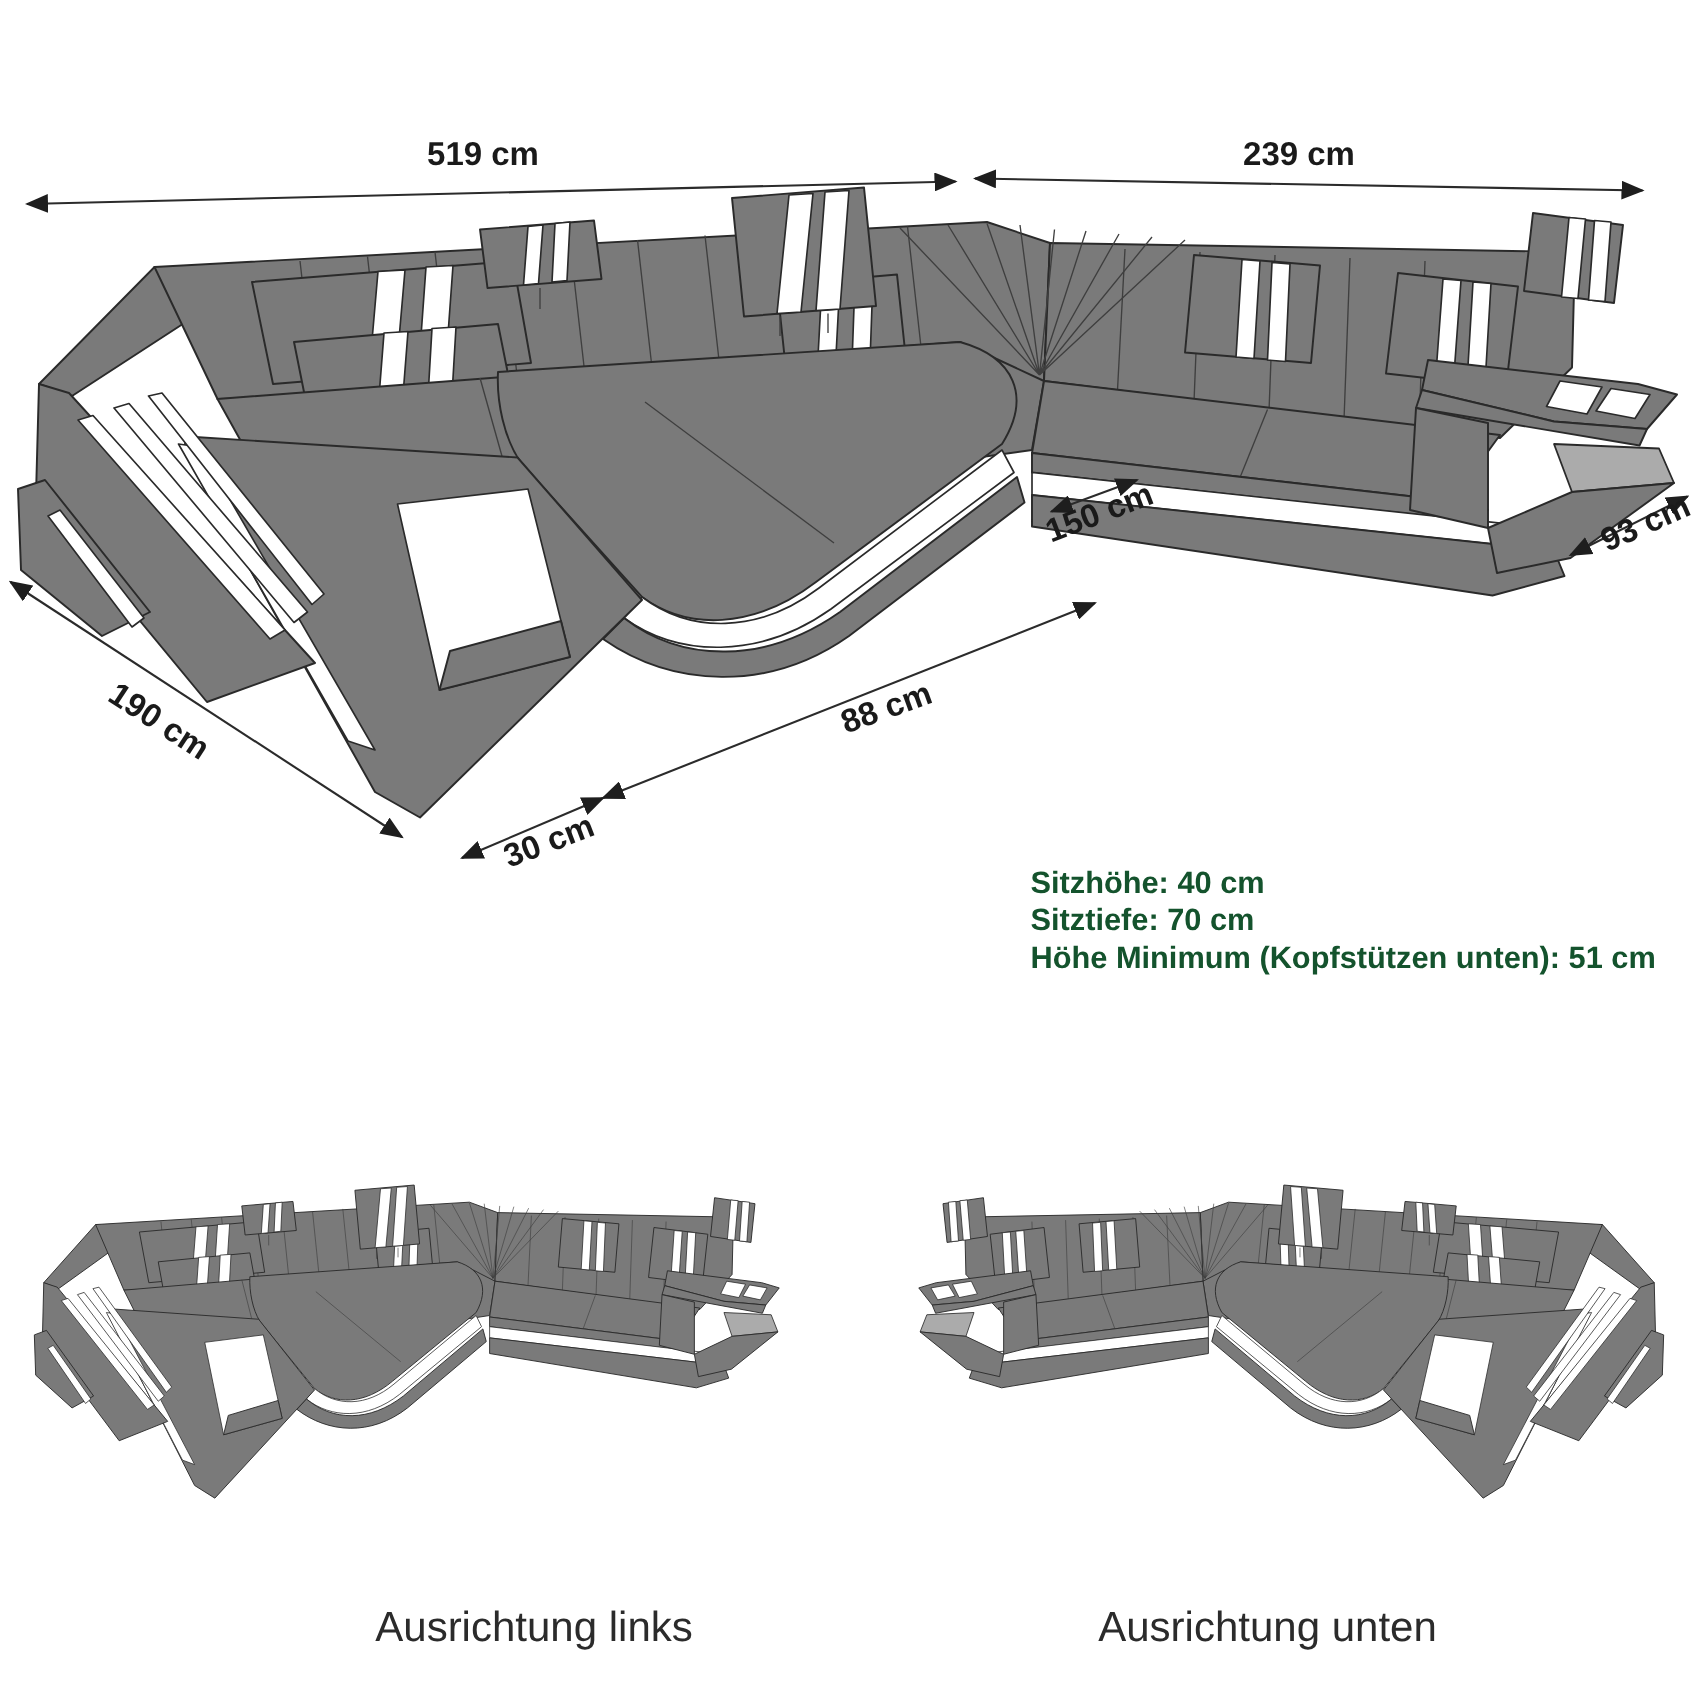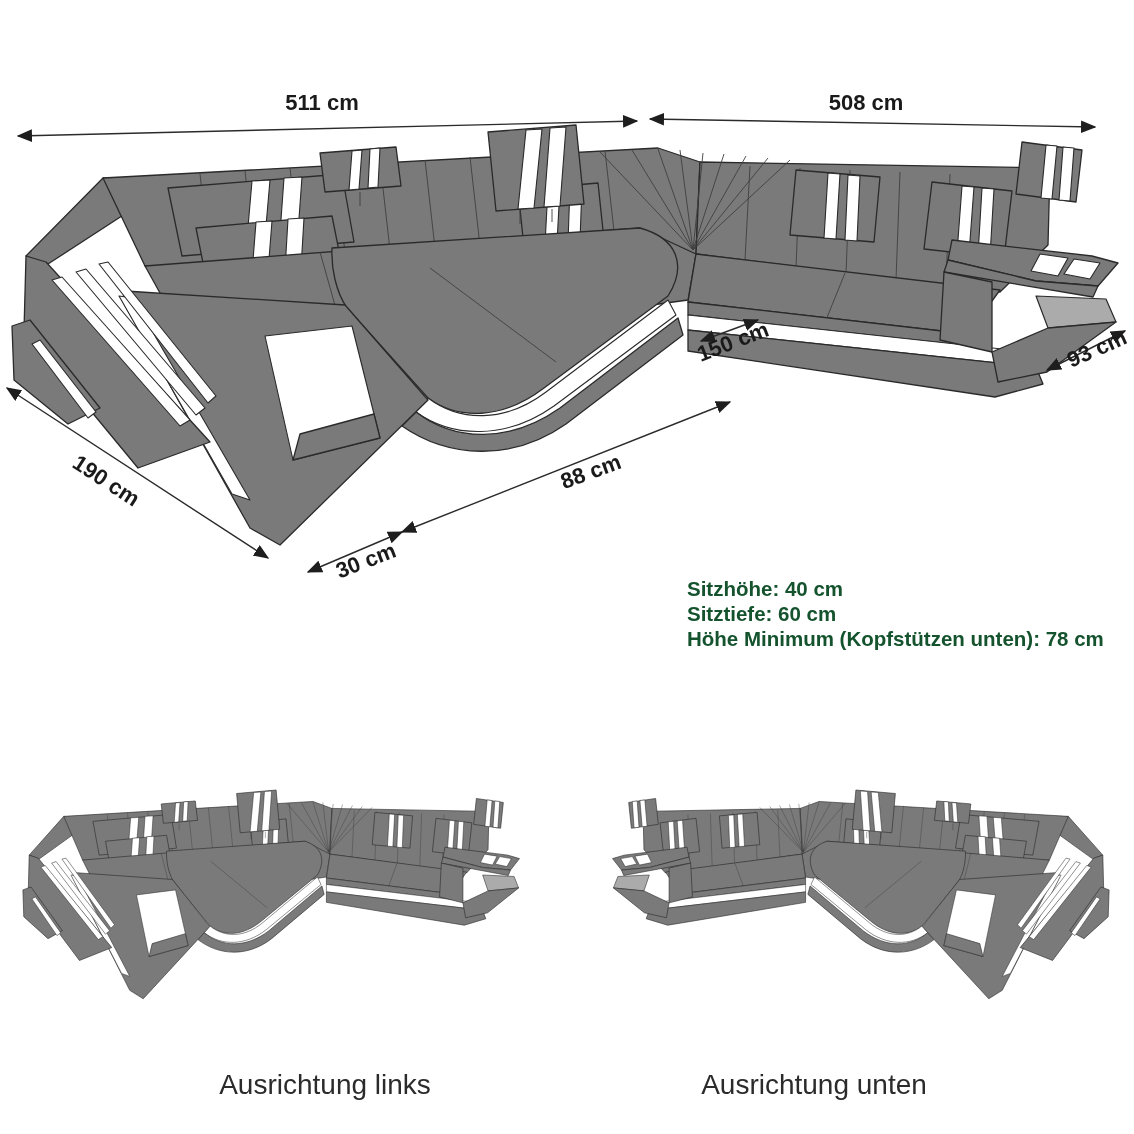--- a/index.html
+++ b/index.html
@@ -19,21 +19,21 @@
     position:absolute; color:var(--text); font-size:22px; font-weight:600;
     white-space:nowrap; transform:translate(-50%,-50%);
   }
   .label.rot{transform-origin:center;}
   .specs{
     position:absolute; left:687px; top:576px; color:#14532d;
     font-size:20.5px; font-weight:700; line-height:25px; white-space:nowrap;
   }
   .variant-label{
     position:absolute; transform:translate(-50%,-50%); color:#2b2b2b;
-    font-size:28px; font-weight:400; white-space:nowrap;
+    font-size:28px; font-weight:400; white-space:nowrap;margin-left:31px;
   }
 </style>
 </head>
 <body>
 
 <div class="stage">
 
   <svg width="1134" height="1134" viewBox="0 0 1134 1134">
     <defs>
       <marker id="arr" orient="auto-start-reverse" markerWidth="11" markerHeight="9" refX="10" refY="4.5">
@@ -133,29 +133,29 @@
     </g>
 
     <g transform="translate(17.5,727.9) scale(0.449,0.497)">
       <use href="#sofa"></use>
     </g>
     <g transform="translate(1114.5,727.9) scale(-0.449,0.497)">
       <use href="#sofa"></use>
     </g>
   </svg>
 
-  <div class="label" style="left:322px; top:103px;">511 cm</div>
-  <div class="label" style="left:866px; top:103px;">508 cm</div>
+  <div class="label" style="left:322px; top:103px;">519 cm</div>
+  <div class="label" style="left:866px; top:103px;">239 cm</div>
   <div class="label rot" style="left:733px; top:342px; transform:translate(-50%,-50%) rotate(-21deg);">150 cm</div>
   <div class="label rot" style="left:1097px; top:349px; transform:translate(-50%,-50%) rotate(-24deg);">93 cm</div>
   <div class="label rot" style="left:106px; top:481px; transform:translate(-50%,-50%) rotate(33deg);">190 cm</div>
   <div class="label rot" style="left:366px; top:561px; transform:translate(-50%,-50%) rotate(-21deg);">30 cm</div>
   <div class="label rot" style="left:591px; top:472px; transform:translate(-50%,-50%) rotate(-20deg);">88 cm</div>
 
   <div class="specs">
     <div>Sitzhöhe: 40 cm</div>
-    <div>Sitztiefe: 60 cm</div>
-    <div>Höhe Minimum (Kopfstützen unten): 78 cm</div>
+    <div>Sitztiefe: 70 cm</div>
+    <div>Höhe Minimum (Kopfstützen unten): 51 cm</div>
   </div>
 
   <div class="variant-label" style="left:325px; top:1085px;">Ausrichtung links</div>
   <div class="variant-label" style="left:814px; top:1085px;">Ausrichtung unten</div>
 </div>
 
 </body></html>

